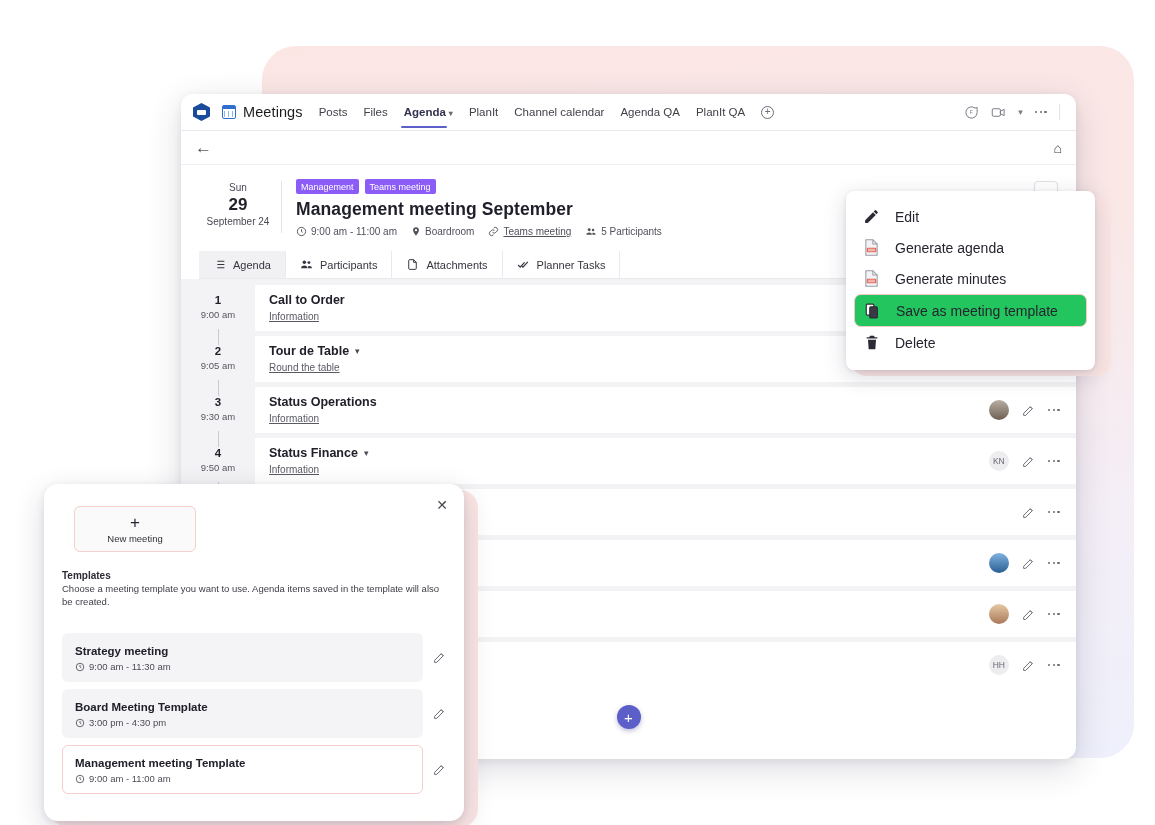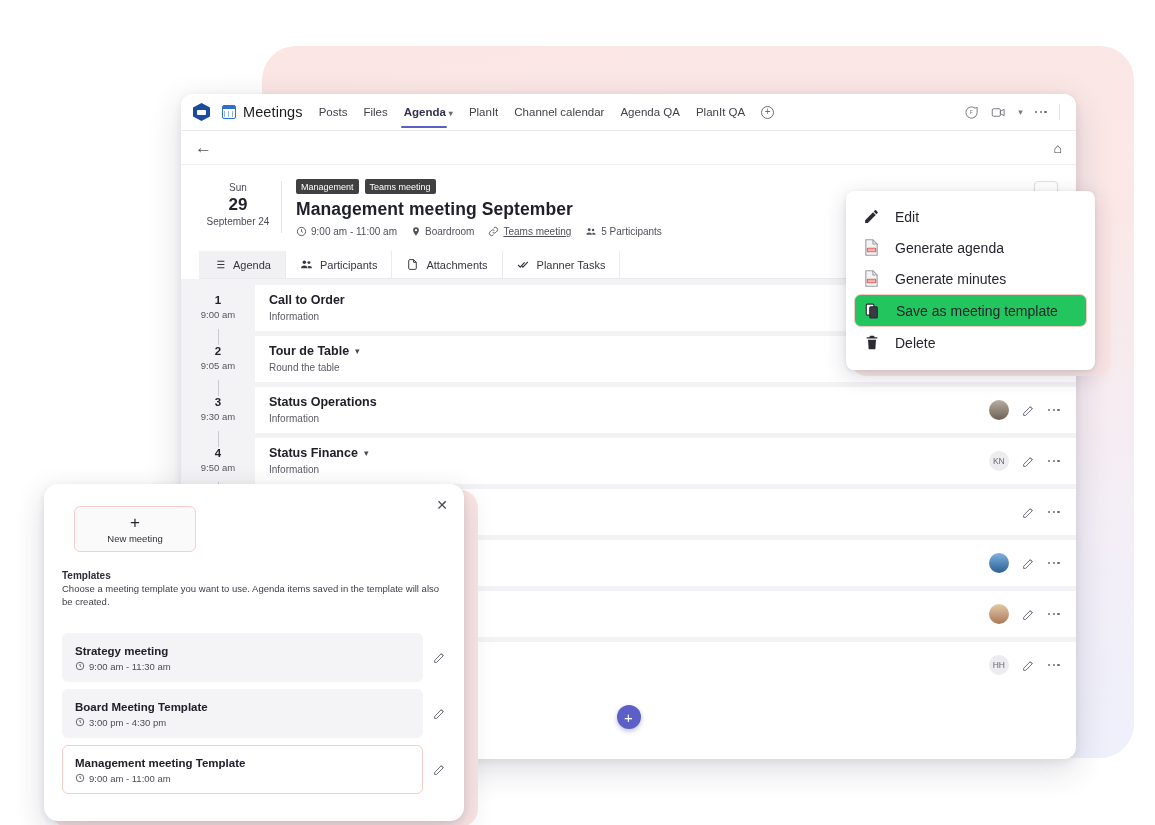--- a/index.html
+++ b/index.html
@@ -71,21 +71,21 @@
 
   
   .mhead{display:flex;padding:14px 18px 0 18px;background:#fff;}
   .datecol{width:78px;text-align:center;padding-top:2px;flex:0 0 auto;}
   .d-dow{font-size:10px;color:#4a4a55;line-height:13px;}
   .d-num{font-size:17px;font-weight:bold;color:#23232d;line-height:21px;}
   .d-mon{font-size:10px;color:#4a4a55;line-height:13px;}
   .vsep{width:1px;background:#e3e3e9;margin:2px 14px 4px 4px;}
   .minfo{flex:1;min-width:0;}
   .tags{display:flex;gap:6px;margin-bottom:3px;}
-  .tag{background:#404040;color:#fff;font-size:9px;padding:1.5px 5px;border-radius:2px;line-height:12px;}
+  .tag{background:#8b5cf6;color:#fff;font-size:9px;padding:1.5px 5px;border-radius:2px;line-height:12px;}
   .mtitle{font-size:17.5px;font-weight:bold;color:#1f1f2b;line-height:24px;letter-spacing:.1px;}
   .mmeta{display:flex;align-items:center;gap:14px;margin-top:5px;font-size:10px;color:#50505b;}
   .mmeta .mi{display:flex;align-items:center;gap:4px;}
   .mmeta a{color:#50505b;text-decoration:underline;}
   .kebab-btn{
     width:24px;height:24px;border:1px solid #e0e0e6;border-radius:4px;background:#fff;
     display:flex;align-items:center;justify-content:center;gap:1.6px;align-self:flex-start;margin-top:2px;
     box-shadow:0 1px 2px rgba(0,0,0,.05);
   }
   .kebab-btn i{width:2.6px;height:2.6px;border-radius:50%;background:#33333d;display:block;}
@@ -105,21 +105,21 @@
   .numcol{width:74px;flex:0 0 auto;text-align:center;padding-top:8px;position:relative;}
   .n-no{font-size:11.5px;font-weight:bold;color:#22222c;line-height:15px;}
   .n-tm{font-size:9.5px;color:#55555f;line-height:13px;}
   .tick{position:absolute;left:50%;top:44px;width:1px;height:16px;background:#c9c9d1;}
   .rowbody{
     flex:1;background:#fff;min-height:46px;display:flex;align-items:center;
     padding:7px 16px 7px 14px;
   }
   .r-tt{font-size:12.5px;font-weight:bold;color:#20202b;line-height:17px;display:flex;align-items:center;gap:6px;text-align:right;}
   .r-tt .chev{font-size:9px;font-weight:normal;color:#4a4a55;}
-  .r-sub{font-size:10px;color:#5a5a65;line-height:14px;margin-top:1px;}
+  .r-sub{font-size:10px;color:#5a5a65;line-height:14px;margin-top:1px;text-decoration:underline;}
   .rowright{margin-left:auto;display:flex;align-items:center;gap:13px;}
   .av{width:20px;height:20px;border-radius:50%;font-size:8.5px;display:flex;align-items:center;justify-content:center;color:#6a6a75;background:#ededf0;overflow:hidden;}
   .av.p1{background:linear-gradient(#b9aea4,#6d5f53);}
   .av.p2{background:linear-gradient(#7fb2e0,#2b5f94);}
   .av.p3{background:linear-gradient(#e5c9a5,#a9795a);}
   .pencil{width:13px;height:13px;color:#62626d;}
   .dots{display:flex;gap:2.2px;}
   .dots i{width:2.6px;height:2.6px;border-radius:50%;background:#6a6a75;display:block;}
   .addwrap{display:flex;justify-content:center;padding:12px 0 0 0;}
   .addbtn{
@@ -160,21 +160,21 @@
   .newmeet .pl{font-size:17px;color:#25252f;line-height:16px;}
   .newmeet .lb{font-size:9.5px;color:#30303a;margin-top:2px;}
   .tpl-h{font-size:10px;color:#2c2c36;font-weight:bold;}
   .tpl-d{font-size:9.5px;color:#3d3d47;margin-top:1px;margin-bottom:25px;line-height:13px;}
   .tpl-row{display:flex;align-items:center;gap:10px;margin-bottom:7px;}
   .tpl-card{
     flex:1;background:#f4f4f6;border-radius:6px;padding:9px 12px;border:1.6px solid transparent;
   }
   .tpl-card.hl{background:#fff;border-color:#f6cecb;}
   .tpl-n{font-size:11.5px;font-weight:bold;color:#20202b;line-height:16px;}
-  .tpl-t{font-size:9.5px;color:#4c4c57;margin-top:2px;display:flex;align-items:flex-start;gap:4px;}
+  .tpl-t{font-size:9.5px;color:#4c4c57;margin-top:2px;display:flex;align-items:flex-end;gap:4px;}
   .tpl-p{width:13px;height:13px;color:#5d5d68;flex:0 0 auto;}
   svg{display:block;}
 </style>
 </head>
 <body>
 
 <div id="stage">
 
   <div class="bg-panel"></div>
 

